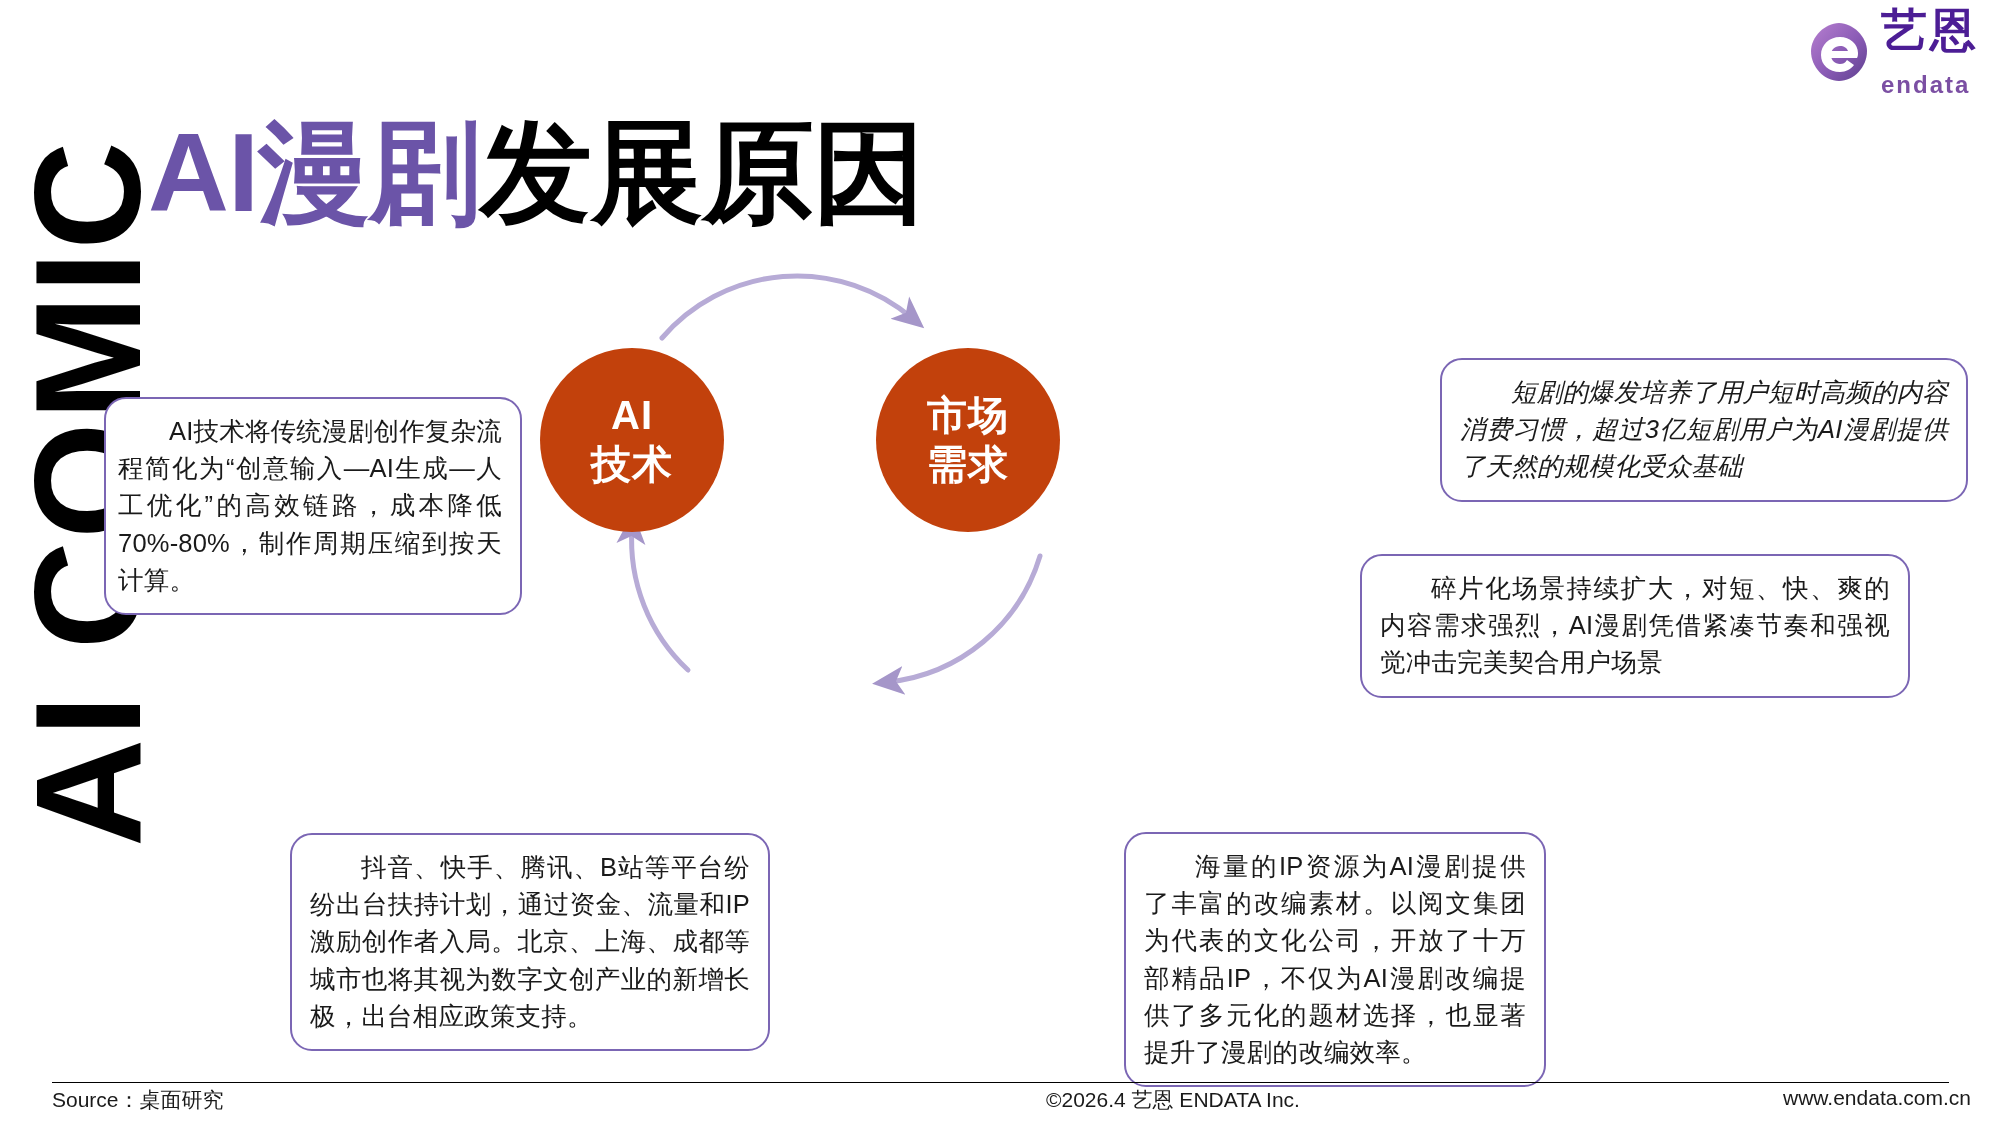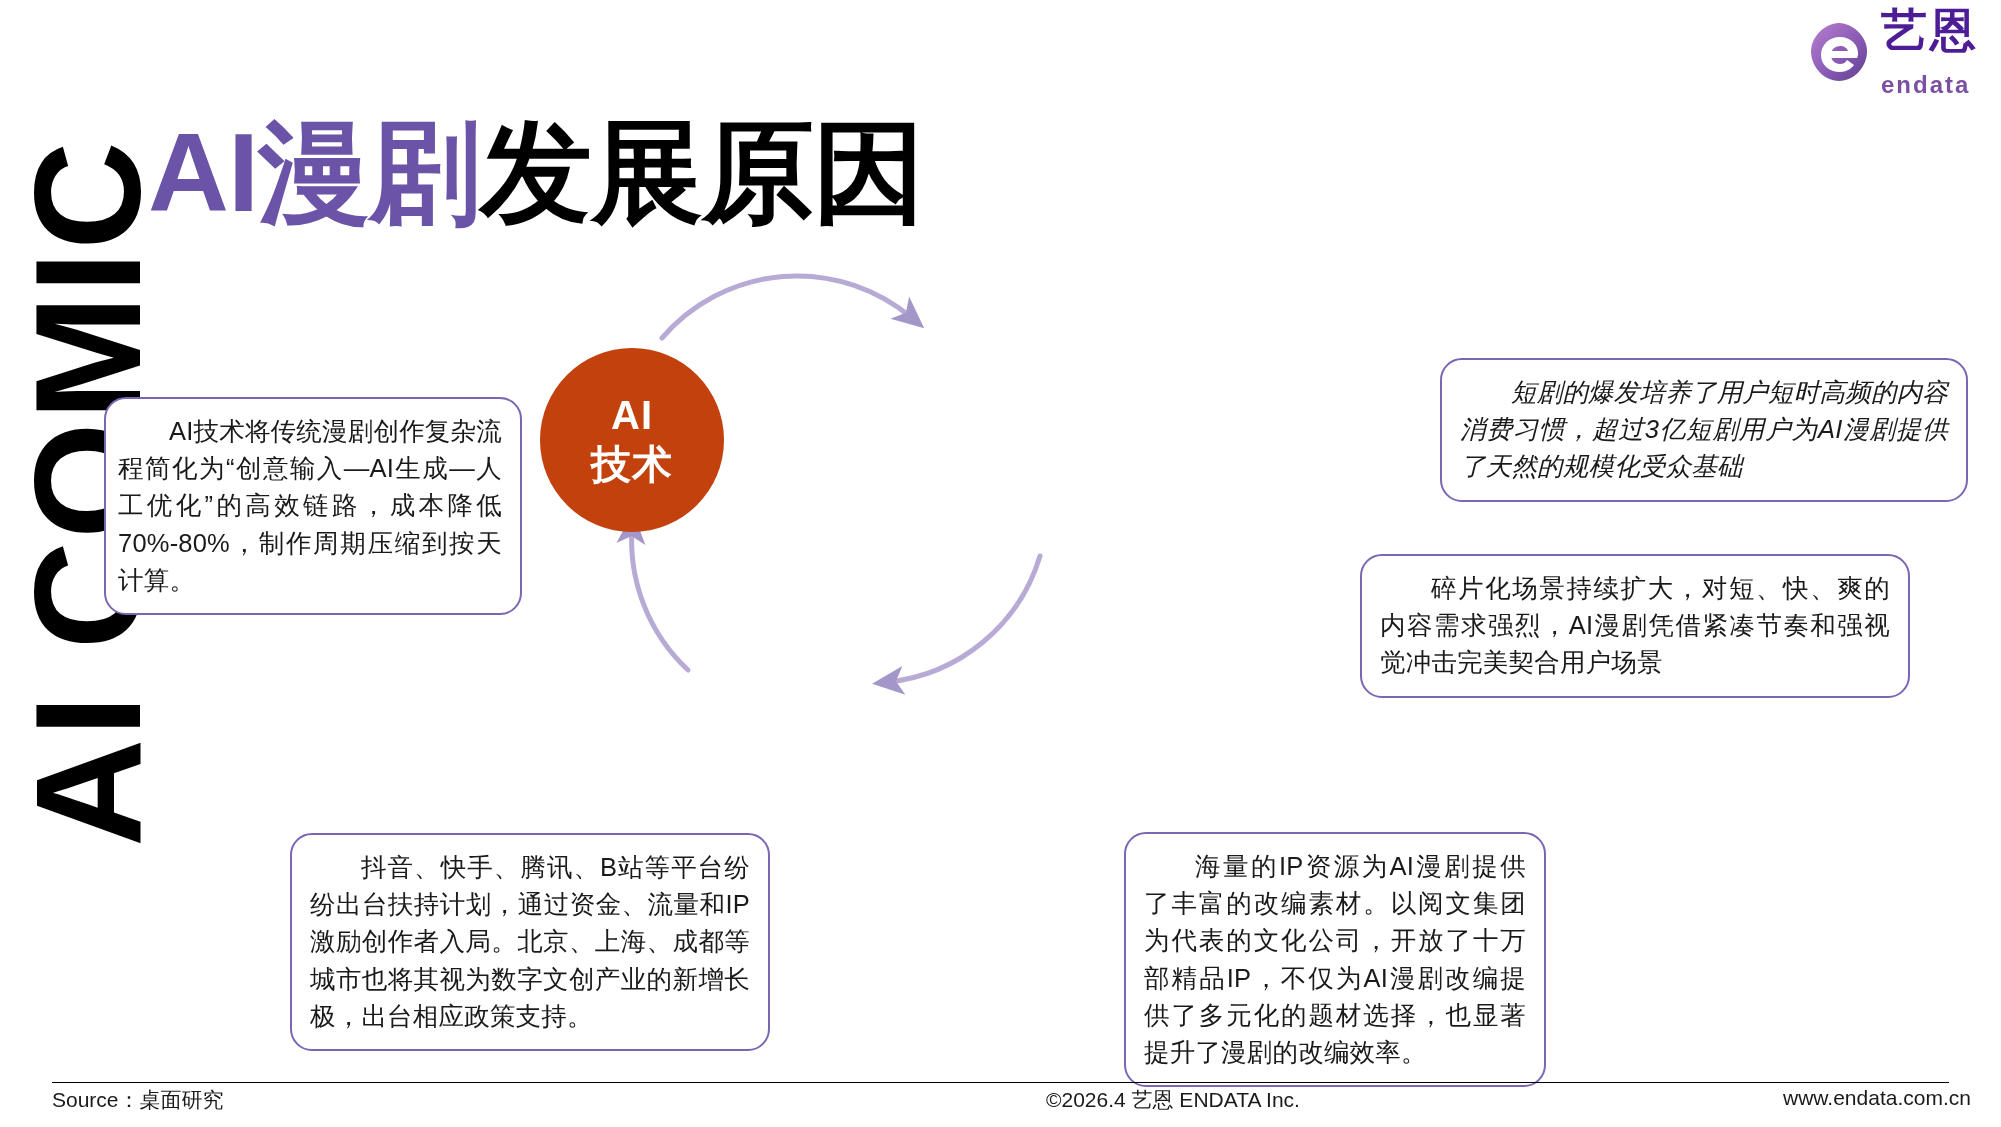--- a/index.html
+++ b/index.html
@@ -211,20 +211,24 @@
   <div class="node center" id="node-center">
     <span>发展</span>
     <span>原因</span>
   </div>
 
   <div class="node solid" id="node-ai">
     <span>AI</span>
     <span>技术</span>
   </div>
 
+  <div class="node solid" id="node-market">
+    <span>市场</span>
+    <span>需求</span>
+  </div>
 
 </div>
 
 <div class="callout" id="callout-tech">AI技术将传统漫剧创作复杂流程简化为“创意输入—AI生成—人工优化”的高效链路，成本降低70%-80%，制作周期压缩到按天计算。</div>
 
 <div class="callout" id="callout-demand">短剧的爆发培养了用户短时高频的内容消费习惯，超过3亿短剧用户为AI漫剧提供了天然的规模化受众基础</div>
 
 <div class="callout" id="callout-scene">碎片化场景持续扩大，对短、快、爽的内容需求强烈，AI漫剧凭借紧凑节奏和强视觉冲击完美契合用户场景</div>
 
 <div class="callout" id="callout-platform">抖音、快手、腾讯、B站等平台纷纷出台扶持计划，通过资金、流量和IP激励创作者入局。北京、上海、成都等城市也将其视为数字文创产业的新增长极，出台相应政策支持。</div>

